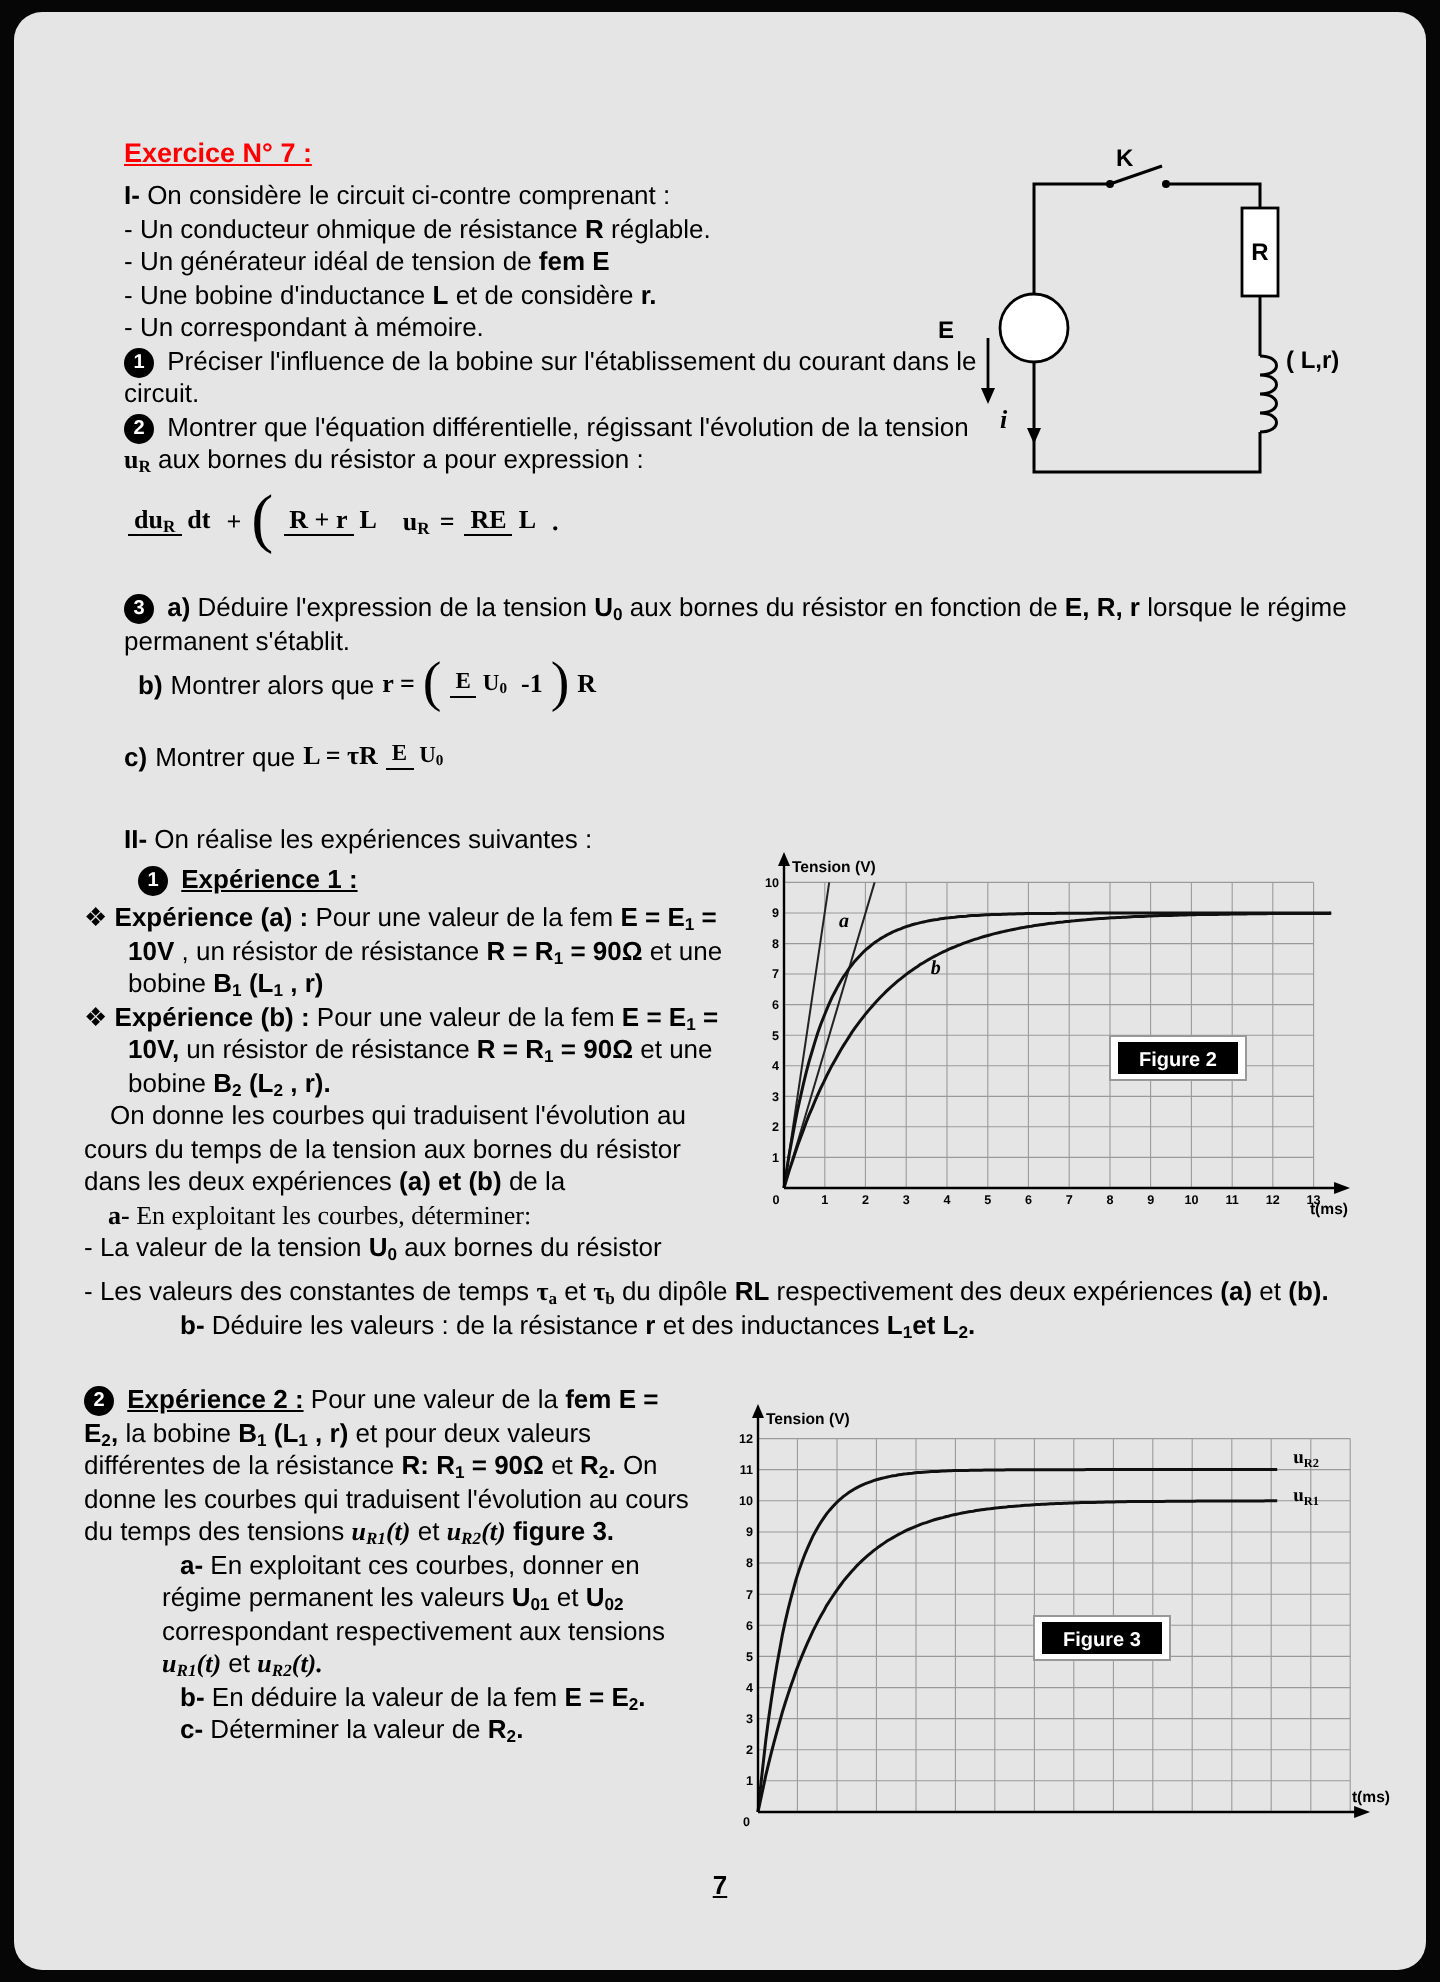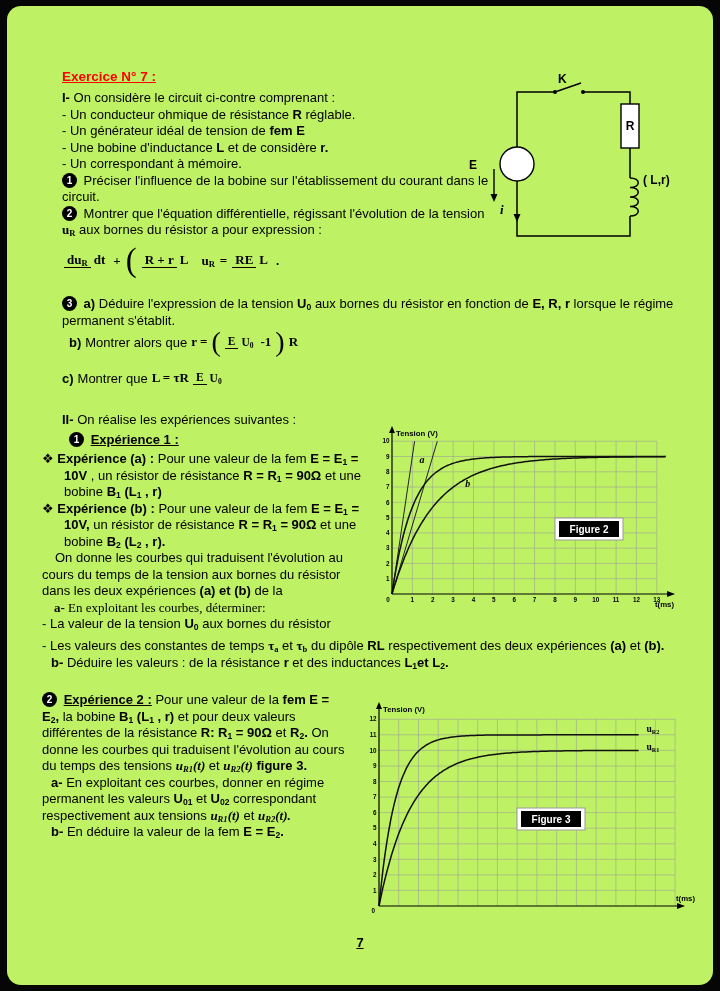--- a/index.html
+++ b/index.html
@@ -1,30 +1,30 @@
 <!DOCTYPE html>
 <html><head>
 <meta charset="utf-8">
 <style>
   html,body{margin:0;padding:0;}
   body{width:720px;height:991px;background:#060606;position:relative;font-family:"Liberation Sans",sans-serif;}
-  .page{position:absolute;left:7px;top:6px;width:706px;height:979px;background:#bef264;border-radius:14px;color:#000;font-size:13px;}
+  .page{position:absolute;left:7px;top:6px;width:706px;height:979px;background:#e5e5e5;border-radius:14px;color:#000;font-size:13px;}
   .abs{position:absolute;}
   .ln{margin:0;line-height:16.5px;}
   .b{font-weight:700;}
   .i{font-style:italic;}
   .u{text-decoration:underline;text-align:center;}
   .m{font-family:"Liberation Serif",serif;}
   sub{font-size:66%;line-height:0;vertical-align:-0.22em;}
   .c{display:inline-block;width:15px;height:15px;border-radius:50%;background:#000;color:#fff;font-size:10px;font-weight:700;line-height:15px;text-align:center;vertical-align:1px;margin-right:3px;}
   .title{color:#ff0000;font-weight:700;text-decoration:underline;font-size:13.5px;}
   .hang{padding-left:22px;text-indent:-22px;}
   .ti13{text-indent:13px;}
   .ti12{text-indent:12px;font-family:Liberation Serif, serif;}
-  .ti9{text-indent:9px;}
+  .ti9{text-indent:9px;margin-left:39px;}
   .eqline{display:flex;align-items:center;gap:4px;font-size:13px;}
   .mser{font-family:"Liberation Serif",serif;font-weight:700;}
   .frac{display:inline-flex;align-items:center;line-height:1.08;font-family:"Liberation Serif",serif;font-weight:700;}
   .frac .n{border-bottom:1.4px solid #000;padding:0 3px;}
   .frac .d{padding:0 3px;}
   .fsm{font-size:11.5px;}
   .bigp{font-size:28px;font-weight:400;font-family:"Liberation Serif",serif;line-height:1;}
   .eq{display:flex;align-items:center;gap:5px;font-family:"Liberation Serif",serif;font-weight:700;font-size:13px;}
   .eq .bigp{font-size:33px;}
   .pagenum{font-weight:700;text-decoration:underline;text-align:center;}
@@ -203,20 +203,21 @@
 
   <div class="abs" style="left:35px;top:632px;width:654px">
     <p class="ln"><span>- Les valeurs des constantes de temps </span><span class="b m">τ</span><sub class="b m">a</sub><span> et </span><span class="b m">τ</span><sub class="b m">b</sub><span> du dipôle </span><span class="b">RL</span><span> respectivement des deux expériences </span><span class="b">(a)</span><span> et </span><span class="b">(b).</span></p>
     <p class="ln ti9"><span class="b">b-</span><span> Déduire les valeurs : de la résistance </span><span class="b">r</span><span> et des inductances </span><span class="b">L</span><sub class="b">1</sub><span class="b">et L</span><sub class="b">2</sub><span class="b">.</span></p>
   </div>
 
   <div class="abs" style="left:35px;top:686px;width:306px">
     <p class="ln"><span class="c">2</span><span> </span><span class="b u">Expérience 2 :</span><span> Pour une valeur de la </span><span class="b">fem E = E</span><sub class="b">2</sub><span class="b">,</span><span> la bobine </span><span class="b">B</span><sub class="b">1</sub><span class="b"> (L</span><sub class="b">1</sub><span class="b"> , r)</span><span> et pour deux valeurs différentes de la résistance </span><span class="b">R: R</span><sub class="b">1</sub><span class="b"> = 90Ω</span><span> et </span><span class="b">R</span><sub class="b">2</sub><span class="b">.</span><span> On donne les courbes qui traduisent l'évolution au cours du temps des tensions </span><span class="b i m">u</span><sub class="b i m">R1</sub><span class="b i m">(t)</span><span> et </span><span class="b i m">u</span><sub class="b i m">R2</sub><span class="b i m">(t)</span><span> </span><span class="b">figure 3.</span></p>
     <p class="ln ti9"><span class="b">a-</span><span> En exploitant ces courbes, donner en régime permanent les valeurs </span><span class="b">U</span><sub class="b">01</sub><span> et </span><span class="b">U</span><sub class="b">02</sub><span> correspondant respectivement aux tensions </span><span class="b i m">u</span><sub class="b i m">R1</sub><span class="b i m">(t)</span><span> et </span><span class="b i m">u</span><sub class="b i m">R2</sub><span class="b i m">(t).</span></p>
     <p class="ln ti9"><span class="b">b-</span><span> En déduire la valeur de la fem </span><span class="b">E = E</span><sub class="b">2</sub><span class="b">.</span></p>
+    <p class="ln ti9"><span class="b">c-</span><span> Déterminer la valeur de </span><span class="b">R</span><sub class="b">2</sub><span class="b">.</span></p>
   </div>
 
   <svg id="fig3" class="abs" style="left:356px;top:696px" width="352" height="218" viewBox="0 0 352 218">
       <line x1="35.7" y1="204" x2="35.7" y2="17.3" stroke="#9a9a9a" stroke-width="0.55"></line>
       <line x1="55.5" y1="204" x2="55.5" y2="17.3" stroke="#9a9a9a" stroke-width="0.55"></line>
       <line x1="75.2" y1="204" x2="75.2" y2="17.3" stroke="#9a9a9a" stroke-width="0.55"></line>
       <line x1="95.0" y1="204" x2="95.0" y2="17.3" stroke="#9a9a9a" stroke-width="0.55"></line>
       <line x1="114.7" y1="204" x2="114.7" y2="17.3" stroke="#9a9a9a" stroke-width="0.55"></line>
       <line x1="134.4" y1="204" x2="134.4" y2="17.3" stroke="#9a9a9a" stroke-width="0.55"></line>
       <line x1="154.2" y1="204" x2="154.2" y2="17.3" stroke="#9a9a9a" stroke-width="0.55"></line>

